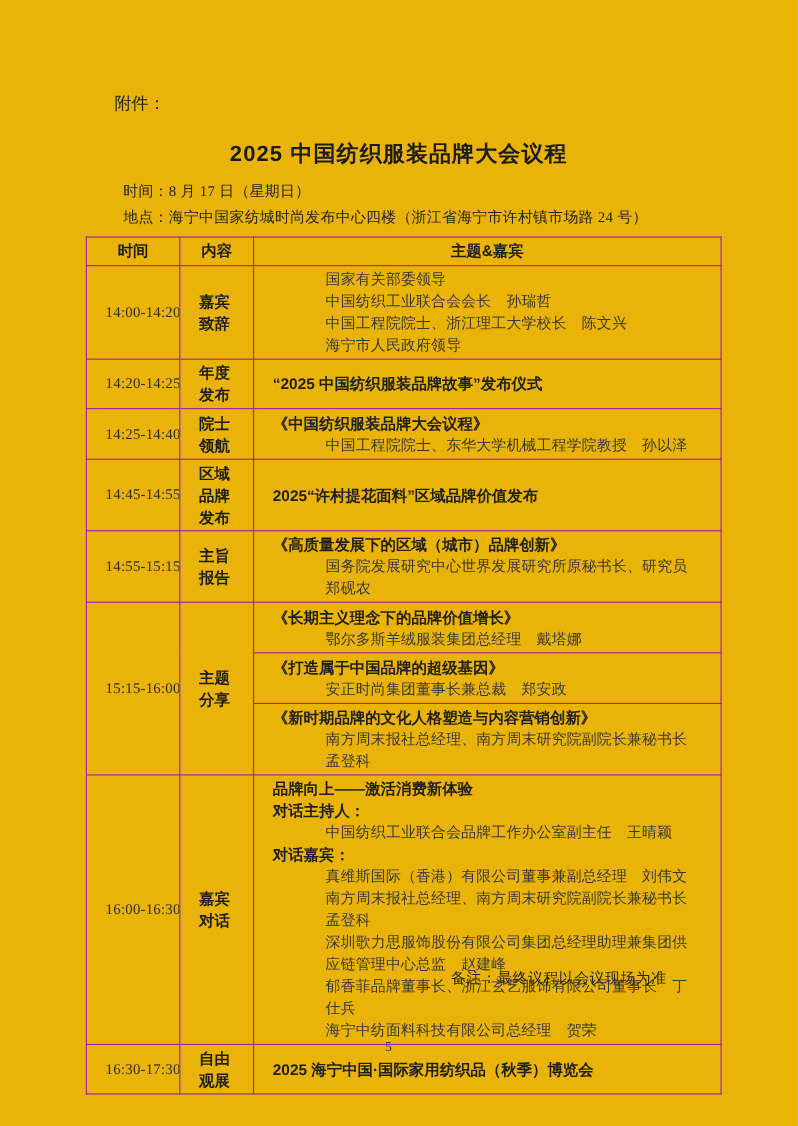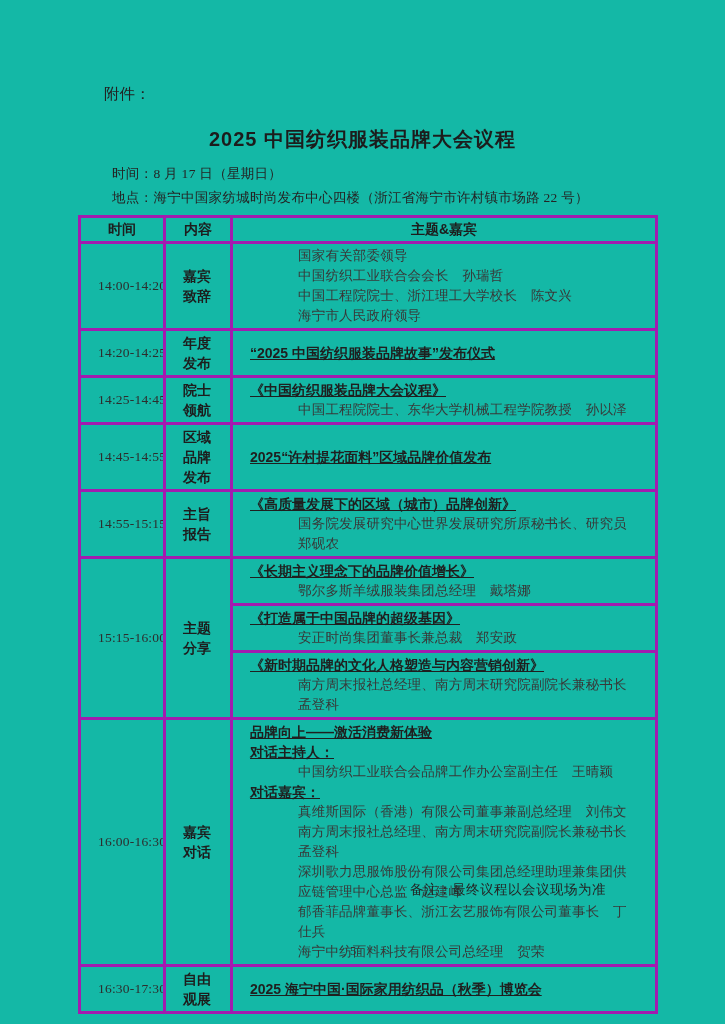--- a/index.html
+++ b/index.html
@@ -4,21 +4,21 @@
 <style>
   html,body{margin:0;padding:0;}
   body{
     background:#e8e8e6;
     font-family:"Liberation Sans", sans-serif;
   }
   .page{
     position:relative;
     width:725px;height:1024px;
     margin:0 auto;
-    background:#14b8a6;
+    background:#eab308;
     box-shadow:0 0 4px rgba(0,0,0,.15);
     overflow:hidden;
     color:#2a2a2a;
   }
   .attachment{
     position:absolute;left:104px;top:84px;
     font-family:"Liberation Serif", serif;
     font-size:15.5px;color:#222;
   }
   .doc-title{
@@ -36,21 +36,21 @@
   .meta.time{top:165px;}
   .meta.location{top:189px;}
 
   table.agenda{
     position:absolute;left:78px;top:215px;
     width:577px;
     border-collapse:collapse;
     table-layout:fixed;
   }
   table.agenda th, table.agenda td{
-    border:3px solid #a21caf;
+    border:1px solid #a21caf;
     padding:2px 17px;
     vertical-align:middle;
     overflow:hidden;
   }
   th.hdr{
     font-size:14px;font-weight:bold;color:#1d1d1d;
     text-align:center;font-family:"Liberation Sans", sans-serif;
   }
   td.time{
     font-family:"Liberation Serif", serif;
@@ -60,21 +60,21 @@
   }
   td.content{
     font-family:"Liberation Sans", sans-serif;
     font-weight:bold;font-size:14px;color:#1d1d1d;
     text-align:left;line-height:20px;padding:2px 3px;
   }
   td.topic{padding:3px 8px 3px 6px;}
   .line{display:block;}
   .b{
     font-family:"Liberation Sans", sans-serif;
-    font-weight:bold;font-size:14px;color:#1f1f1f;line-height:20px;text-decoration:underline;
+    font-weight:bold;font-size:14px;color:#1f1f1f;line-height:20px;
   }
   .r{
     font-family:"Liberation Serif", serif;
     font-weight:normal;font-size:13.5px;color:#383838;line-height:20px;
     letter-spacing:.2px;
     margin-left:48px;
   }
   tr.rh0{height:26px}
   tr.rh1{height:78px}
   tr.rh2{height:27px}
@@ -100,21 +100,21 @@
 </head>
 <body>
 
 <div class="page">
 
   <div class="attachment">附件：</div>
 
   <div class="doc-title">2025 中国纺织服装品牌大会议程</div>
 
   <div class="meta time">时间：8 月 17 日（星期日）</div>
-  <div class="meta location">地点：海宁中国家纺城时尚发布中心四楼（浙江省海宁市许村镇市场路 22 号）</div>
+  <div class="meta location">地点：海宁中国家纺城时尚发布中心四楼（浙江省海宁市许村镇市场路 24 号）</div>
 
   <table class="agenda">
     <colgroup>
       <col style="width:85px">
       <col style="width:67px">
       <col style="width:425px">
     </colgroup>
 
     <tbody>
         <tr class="rh0">
@@ -136,21 +136,21 @@
 
     <tr class="rh2">
       <td class="time">14:20-14:25</td>
       <td class="content">年度发布</td>
       <td class="topic">
         <span class="line b">“2025 中国纺织服装品牌故事”发布仪式</span>
       </td>
     </tr>
 
     <tr class="rh3">
-      <td class="time">14:25-14:45</td>
+      <td class="time">14:25-14:40</td>
       <td class="content">院士领航</td>
       <td class="topic">
         <span class="line b">《中国纺织服装品牌大会议程》</span>
         <span class="line r">中国工程院院士、东华大学机械工程学院教授　孙以泽</span>
       </td>
     </tr>
 
     <tr class="rh4">
       <td class="time">14:45-14:55</td>
       <td class="content">区域品牌发布</td>

